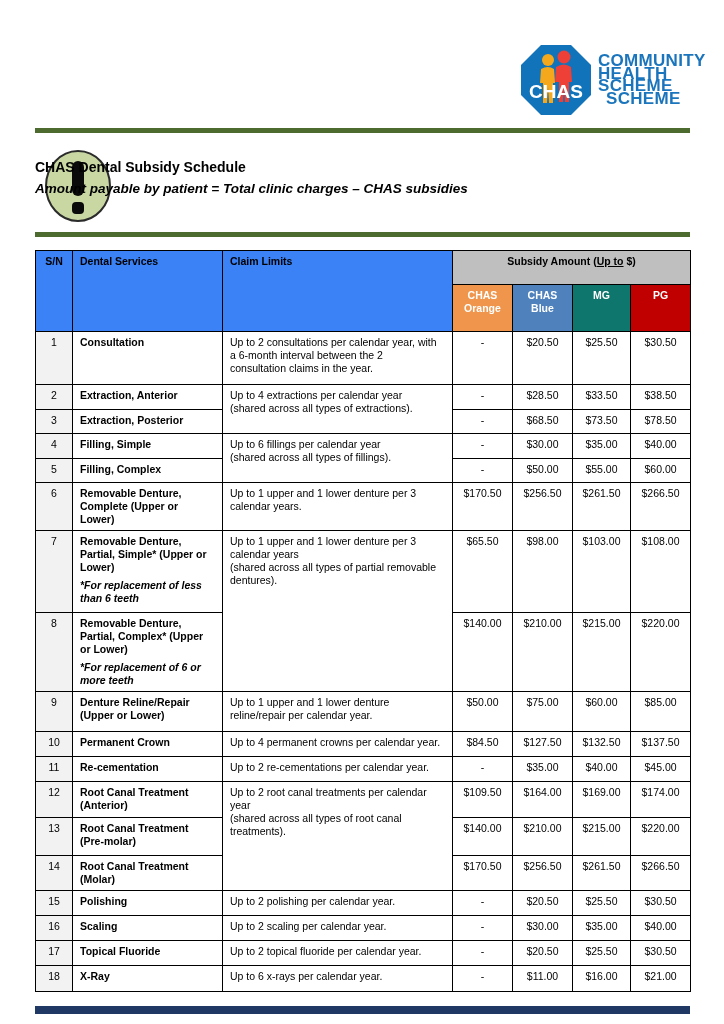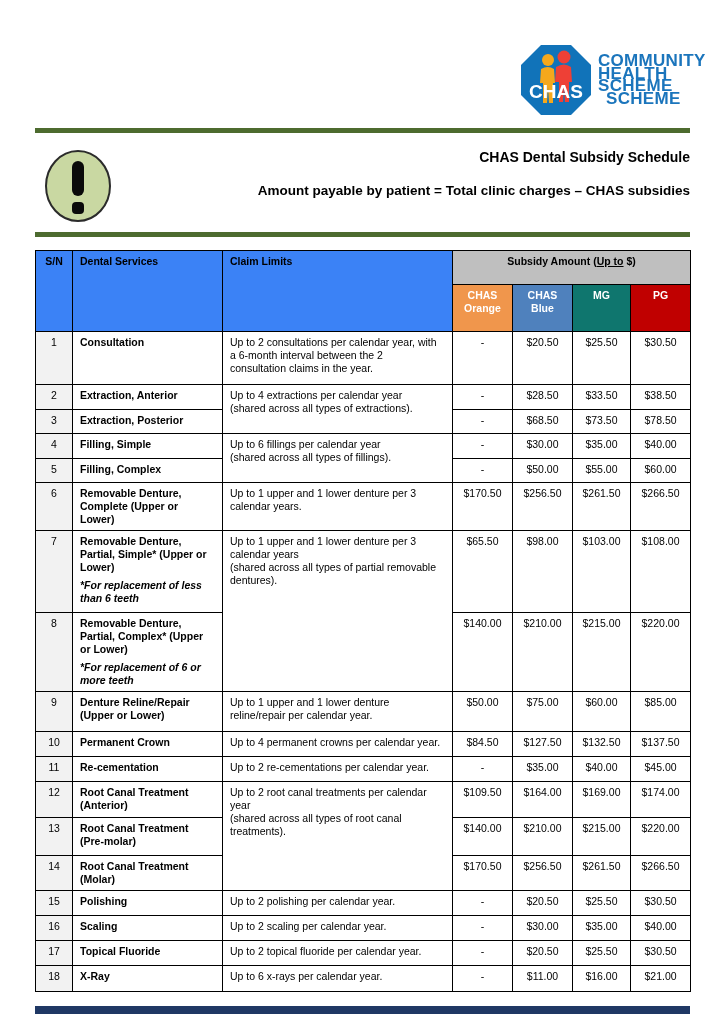--- a/index.html
+++ b/index.html
@@ -18,23 +18,23 @@
     font-size:17px;font-weight:bold;line-height:12.6px;letter-spacing:.3px;
   }
 
   
   .rule{position:absolute;left:35px;width:655px;height:5px;}
   .rule-top{top:128px;}
   .rule-bottom{top:232px;}
 
   
   .alert-icon{position:absolute;left:44px;top:149px;width:68px;height:74px;}
-  .notice-text{position:absolute;left:35px;top:149px;width:655px;text-align:right;}
+  .notice-text{position:absolute;left:35px;top:159px;width:655px;text-align:left;}
   .notice-title{font-size:14px;font-weight:bold;}
-  .notice-formula{margin-top:18px;font-size:13.5px;font-weight:bold;}
+  .notice-formula{margin-top:6px;font-size:13.5px;font-weight:bold;font-style:italic;}
 
   
   table.schedule{
     position:absolute;top:250px;left:35px;width:655px;
     border-collapse:collapse;table-layout:fixed;
     font-size:10.5px;line-height:13px;
   }
   table.schedule th, table.schedule td{
     border:1px solid #000;padding:4px 7px;vertical-align:top;
     overflow:hidden;

